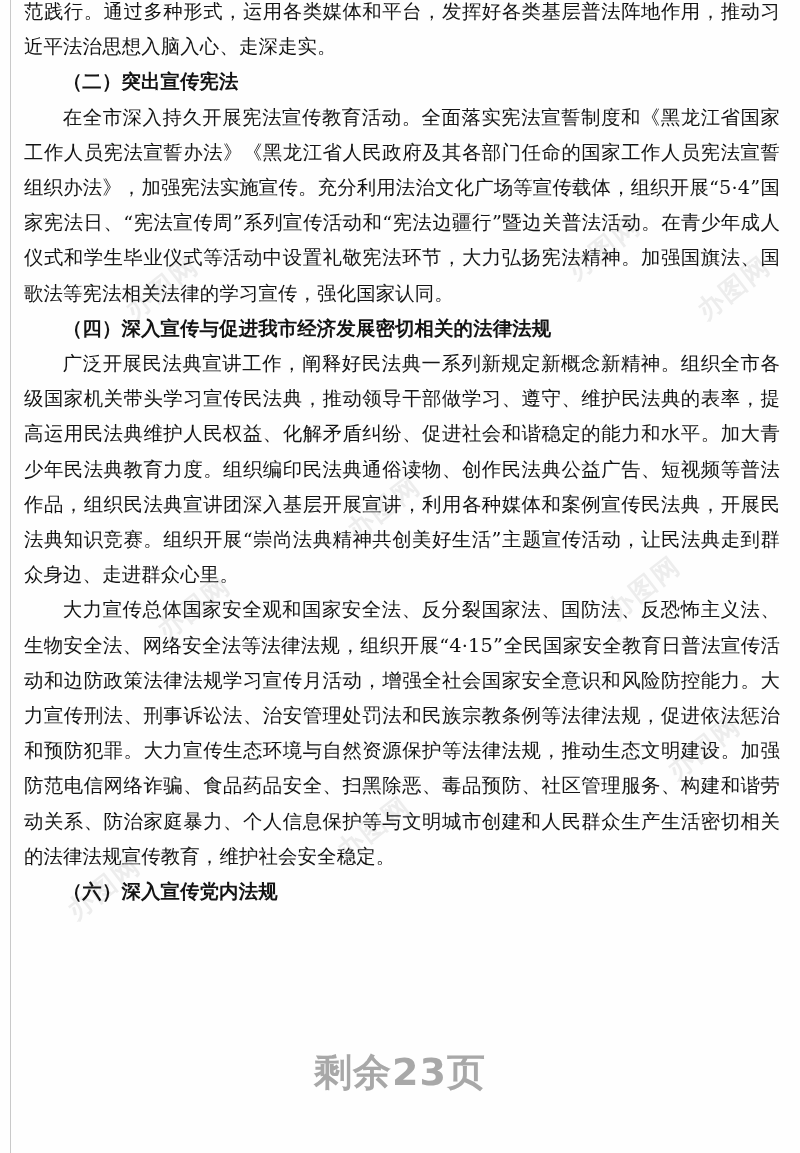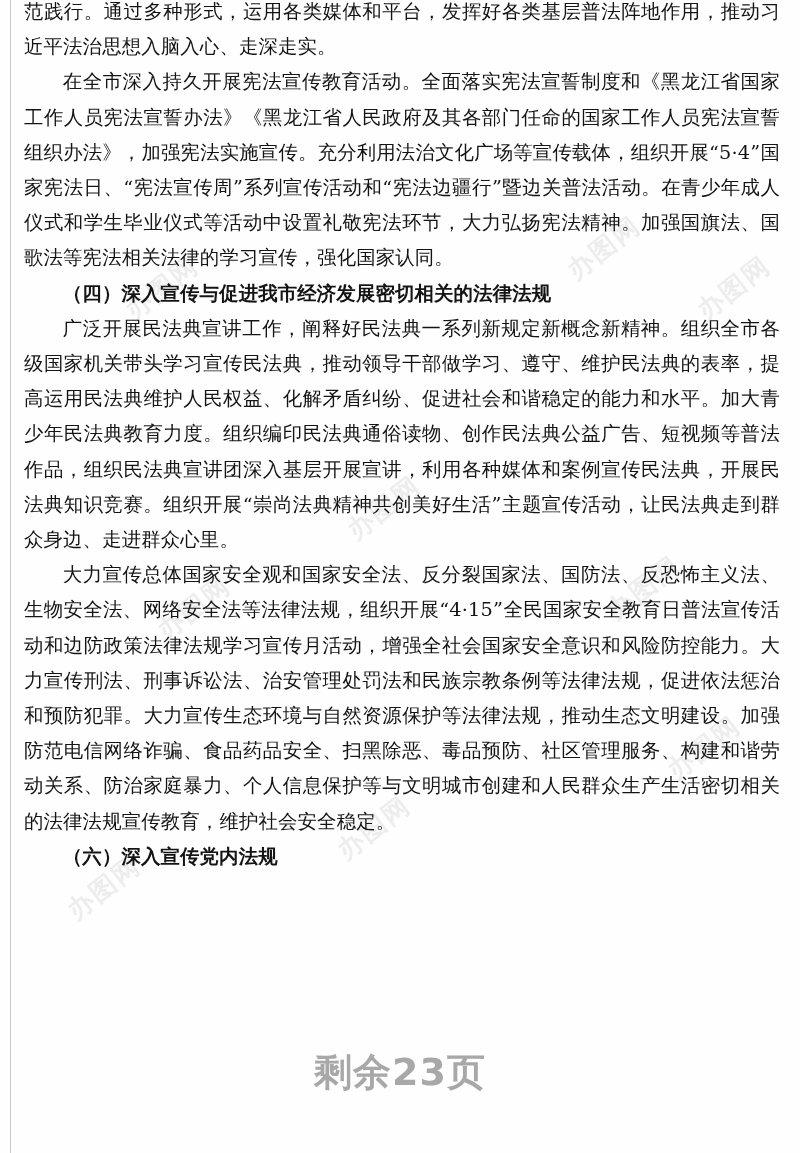--- a/index.html
+++ b/index.html
@@ -116,20 +116,21 @@
     <span class="wm" style="left:150px; top:620px;">办图网</span>
     <span class="wm" style="left:600px; top:600px;">办图网</span>
     <span class="wm" style="left:330px; top:840px;">办图网</span>
     <span class="wm" style="left:660px; top:760px;">办图网</span>
     <span class="wm" style="left:60px; top:900px;">办图网</span>
 
   </div>
 
   <div id="doc-body">
     <p class="para">范践行。通过多种形式，运用各类媒体和平台，发挥好各类基层普法阵地作用，推动习近平法治思想入脑入心、走深走实。</p>
+    <p class="para heading">（二）突出宣传宪法</p>
     <p class="para indent">在全市深入持久开展宪法宣传教育活动。全面落实宪法宣誓制度和《黑龙江省国家工作人员宪法宣誓办法》《黑龙江省人民政府及其各部门任命的国家工作人员宪法宣誓组织办法》，加强宪法实施宣传。充分利用法治文化广场等宣传载体，组织开展“5·4”国家宪法日、“宪法宣传周”系列宣传活动和“宪法边疆行”暨边关普法活动。在青少年成人仪式和学生毕业仪式等活动中设置礼敬宪法环节，大力弘扬宪法精神。加强国旗法、国歌法等宪法相关法律的学习宣传，强化国家认同。</p>
     <p class="para heading">（四）深入宣传与促进我市经济发展密切相关的法律法规</p>
     <p class="para indent">广泛开展民法典宣讲工作，阐释好民法典一系列新规定新概念新精神。组织全市各级国家机关带头学习宣传民法典，推动领导干部做学习、遵守、维护民法典的表率，提高运用民法典维护人民权益、化解矛盾纠纷、促进社会和谐稳定的能力和水平。加大青少年民法典教育力度。组织编印民法典通俗读物、创作民法典公益广告、短视频等普法作品，组织民法典宣讲团深入基层开展宣讲，利用各种媒体和案例宣传民法典，开展民法典知识竞赛。组织开展“崇尚法典精神共创美好生活”主题宣传活动，让民法典走到群众身边、走进群众心里。</p>
     <p class="para indent">大力宣传总体国家安全观和国家安全法、反分裂国家法、国防法、反恐怖主义法、生物安全法、网络安全法等法律法规，组织开展“4·15”全民国家安全教育日普法宣传活动和边防政策法律法规学习宣传月活动，增强全社会国家安全意识和风险防控能力。大力宣传刑法、刑事诉讼法、治安管理处罚法和民族宗教条例等法律法规，促进依法惩治和预防犯罪。大力宣传生态环境与自然资源保护等法律法规，推动生态文明建设。加强防范电信网络诈骗、食品药品安全、扫黑除恶、毒品预防、社区管理服务、构建和谐劳动关系、防治家庭暴力、个人信息保护等与文明城市创建和人民群众生产生活密切相关的法律法规宣传教育，维护社会安全稳定。</p>
     <p class="para heading">（六）深入宣传党内法规</p>
 
   </div>
 
   <div id="promo-banner">
     <span class="promo-text">剩余23页</span>

